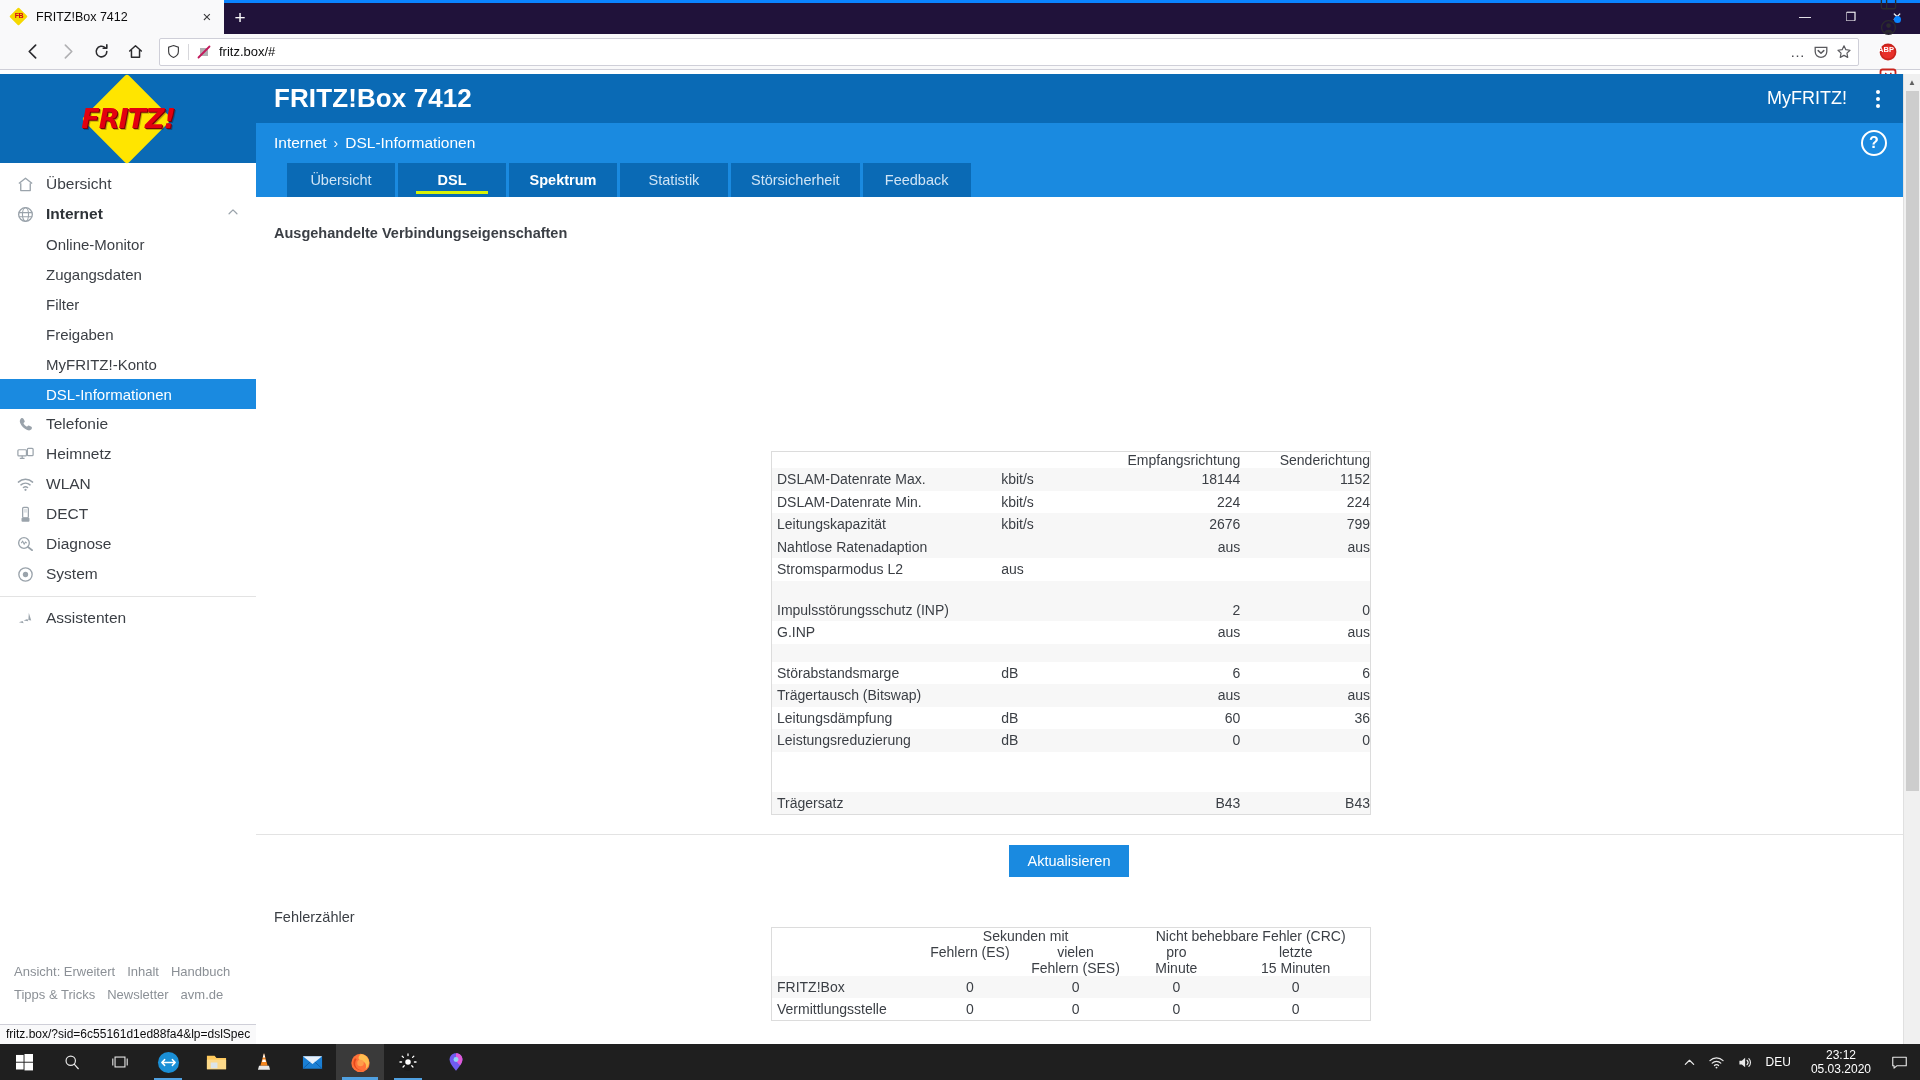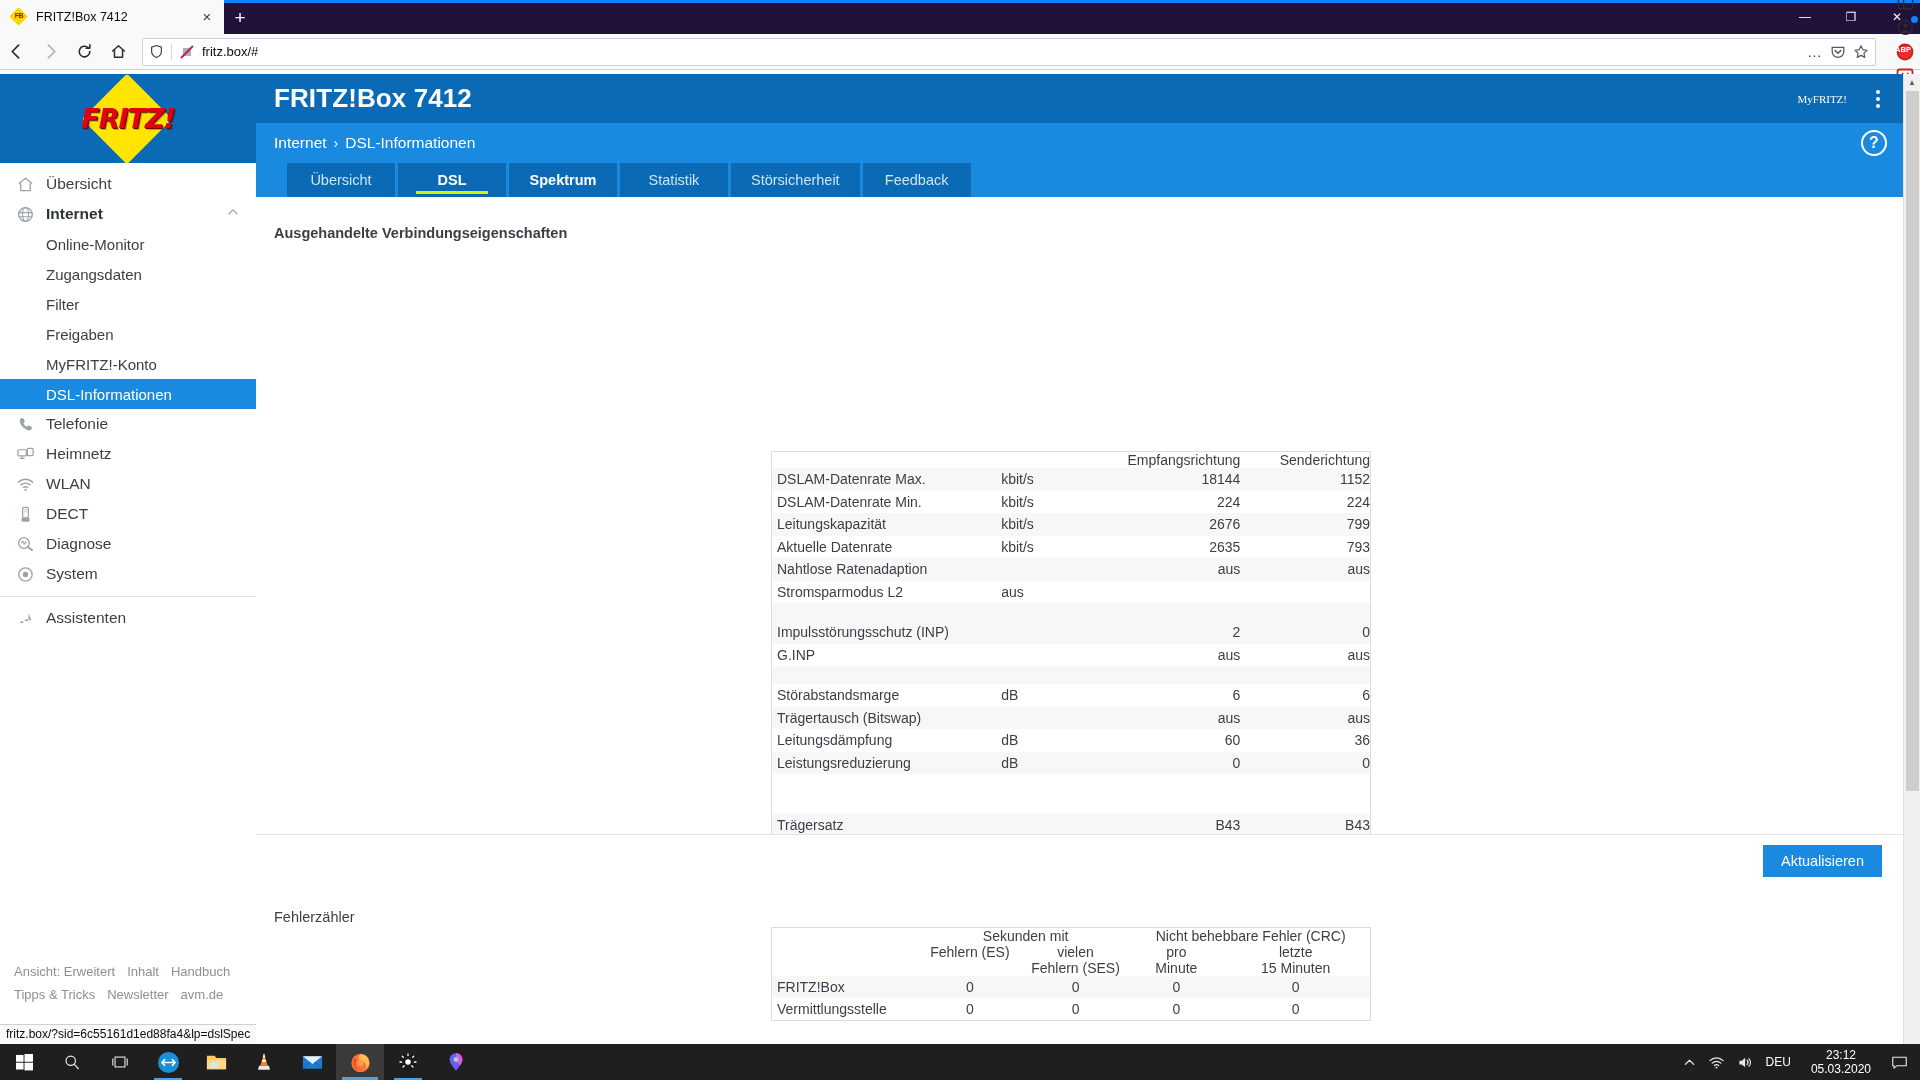--- a/index.html
+++ b/index.html
@@ -38,21 +38,21 @@
   .tab-title { flex:1; font-size: 12.5px; color: #0c0c0d; white-space: nowrap; overflow:hidden; }
   .tab-close { width: 18px; height:18px; line-height:17px; text-align:center; color:#3a3a3c; font-size:15px; cursor:pointer;}
   .newtab {
     width: 32px; height: 30px; color:#f9f9fa; font-size:19px; line-height:28px; text-align:center; cursor:pointer;
   }
   .wincontrols { position:absolute; right:0; top:0; height:34px; display:flex; }
   .wincontrols div { width:46px; height:34px; display:flex; align-items:center; justify-content:center; color:#f9f9fa; font-size:12px; }
 
   .navbar {
     height: 36px; background:#f9f9fa; display:flex; align-items:center; gap: 2px;
-    padding: 0 0; border-bottom: 1px solid #cfcfd8;
+    padding: 0 17px; border-bottom: 1px solid #cfcfd8;
   }
   .navbtn { width: 32px; height:32px; display:flex; align-items:center; justify-content:center; color:#0c0c0d; cursor:pointer; }
   .navbtn.dim { color:#b1b1b3; }
   .urlbar {
     flex: 1; height: 28px; margin: 0 6px; background:#fff; border:1px solid #cfcfd8; border-radius:2px;
     display:flex; align-items:center; padding: 0 6px; gap:7px;
   }
   .url-text { flex:1; font-size:13px; color:#0c0c0d; }
   .urlbar .ic { display:flex; align-items:center; justify-content:center; color:#58595d; }
   .divline { width:1px; height:16px; background:#d7d7db; }
@@ -99,21 +99,21 @@
   }
   .sidebar-footer a { color:#8b9096; text-decoration:none; margin-right: 12px; cursor:pointer;}
   .statusurl {
     position:absolute; bottom:0; left:0; background:#f9f9fa; border:1px solid #cfcfd8; border-left:none; border-bottom:none;
     font-size:12px; color:#0c0c0d; padding: 2px 8px 3px 6px; white-space:nowrap;
   }
 
   .content { flex:1; position:relative; background:#fff; overflow:hidden; }
   .topbar { height:49px; background:#0a6ab5; display:flex; align-items:center; padding: 0 0 0 18px; }
   .topbar h1 { font-size: 26px; color:#fff; font-weight:bold; letter-spacing:0.1px; }
-  .myfritz { margin-left:auto; font-size:11px; color:#fff; cursor:pointer;font-family:Liberation Serif, serif; }
+  .myfritz { margin-left:auto; font-size:18px; color:#fff; cursor:pointer; }
   .kebab { width: 34px; display:flex; flex-direction:column; align-items:center; gap:3px; cursor:pointer; margin-left: 14px; margin-right: 8px;}
   .kebab span { width:4px; height:4px; border-radius:50%; background:#fff; display:block; }
 
   .breadbar { height: 40px; background:#1a8ae0; display:flex; align-items:center; padding-left: 18px; }
   .bread { font-size: 15.5px; color:#fff; display:flex; align-items:center; gap:7px; }
   .bread .sep { font-size: 14px; opacity:.95; }
   .bread a { color:#fff; text-decoration:none; cursor:pointer; }
   .helpbtn { margin-left:auto; margin-right: 16px; width:26px; height:26px; border:2px solid #fff; border-radius:50%;
              color:#fff; font-size:16px; font-weight:bold; display:flex; align-items:center; justify-content:center; cursor:pointer; }
 
@@ -152,21 +152,21 @@
   
   .tbl2 { position:absolute; left: 515px; top: 730px; width: 600px; border:1px solid #dcdcdc; background:#fff; }
   .tbl2 table { width:100%; }
   .tbl2 th { font-size:14px; font-weight:bold; color:#3b3f45; text-align:center; padding: 4px 0 0 0; }
   .tbl2 td { font-size:14px; color:#3b3f45; height: 22px; text-align:center; }
   .tbl2 td.rowlbl { text-align:left; padding-left:5px; }
   .tbl2 tr.alt td { background:#f7f7f7; }
 
   .panel-foot {
     position:absolute; left:0; right:0; bottom:0; height: 53px; border-top:1px solid #e3e3e3;
-    display:flex; align-items:center; justify-content:flex-end; padding-right: 21px; background:#fff;
+    display:flex; align-items:center; justify-content:center; padding-right: 21px; background:#fff;
   }
   .btn-primary {
     background:#1a8ae0; color:#fff; border:none; font-size:14.5px; padding: 8px 18px; cursor:pointer;
     font-family:"Liberation Sans", sans-serif;
   }
 
   
   .vscroll { position:absolute; right:0; top:0; width: 17px; bottom:0; background:#f0f0f0; border-left:1px solid #e0e0e0;}
   .vscroll .arrow { height:17px; display:flex; align-items:center; justify-content:center; color:#606060; font-size:8px;}
   .vscroll .thumb { position:absolute; top:17px; left:2px; width:13px; height: 700px; background:#cdcdcd; border-radius:0; }
@@ -514,26 +514,20 @@
                     <td class="lbl">DSLAM-Datenrate Min.</td>
                     <td class="unit">kbit/s</td>
                     <td class="num">224</td>
                     <td class="num">224</td>
                   </tr>
               <tr class="alt">
                     <td class="lbl">Leitungskapazität</td>
                     <td class="unit">kbit/s</td>
                     <td class="num">2676</td>
                     <td class="num">799</td>
-                  </tr>
-              <tr>
-                    <td class="lbl">Aktuelle Datenrate</td>
-                    <td class="unit">kbit/s</td>
-                    <td class="num">2635</td>
-                    <td class="num">793</td>
                   </tr>
               <tr class="alt">
                     <td class="lbl">Nahtlose Ratenadaption</td>
                     <td class="unit"></td>
                     <td class="num">aus</td>
                     <td class="num">aus</td>
                   </tr>
               <tr>
                     <td class="lbl">Stromsparmodus L2</td>
                     <td class="unit">aus</td>

